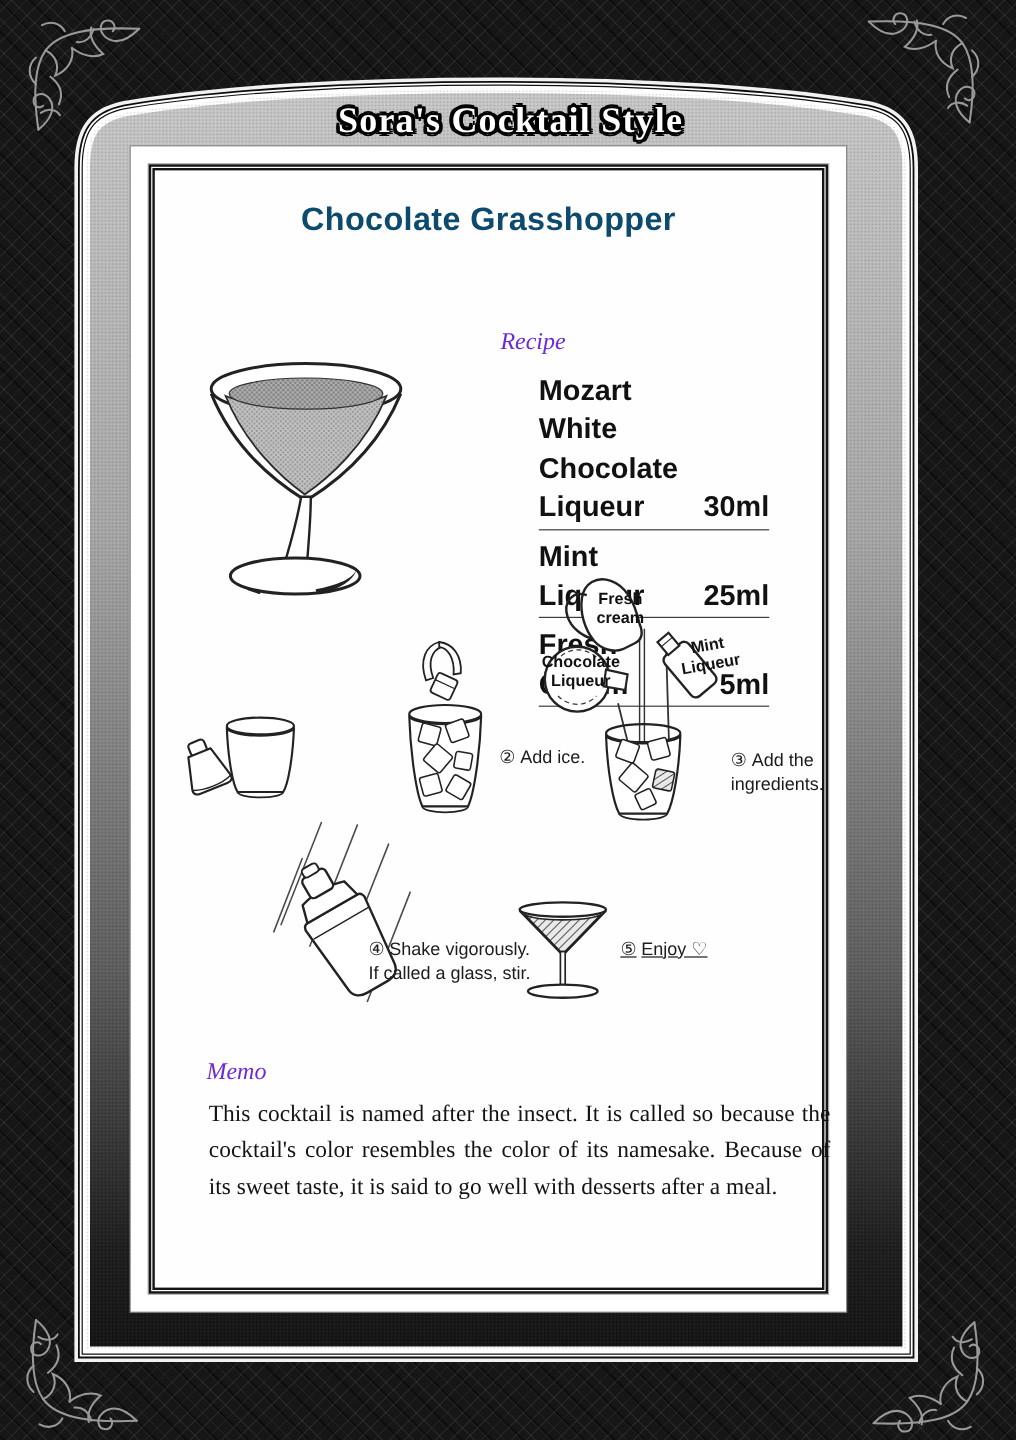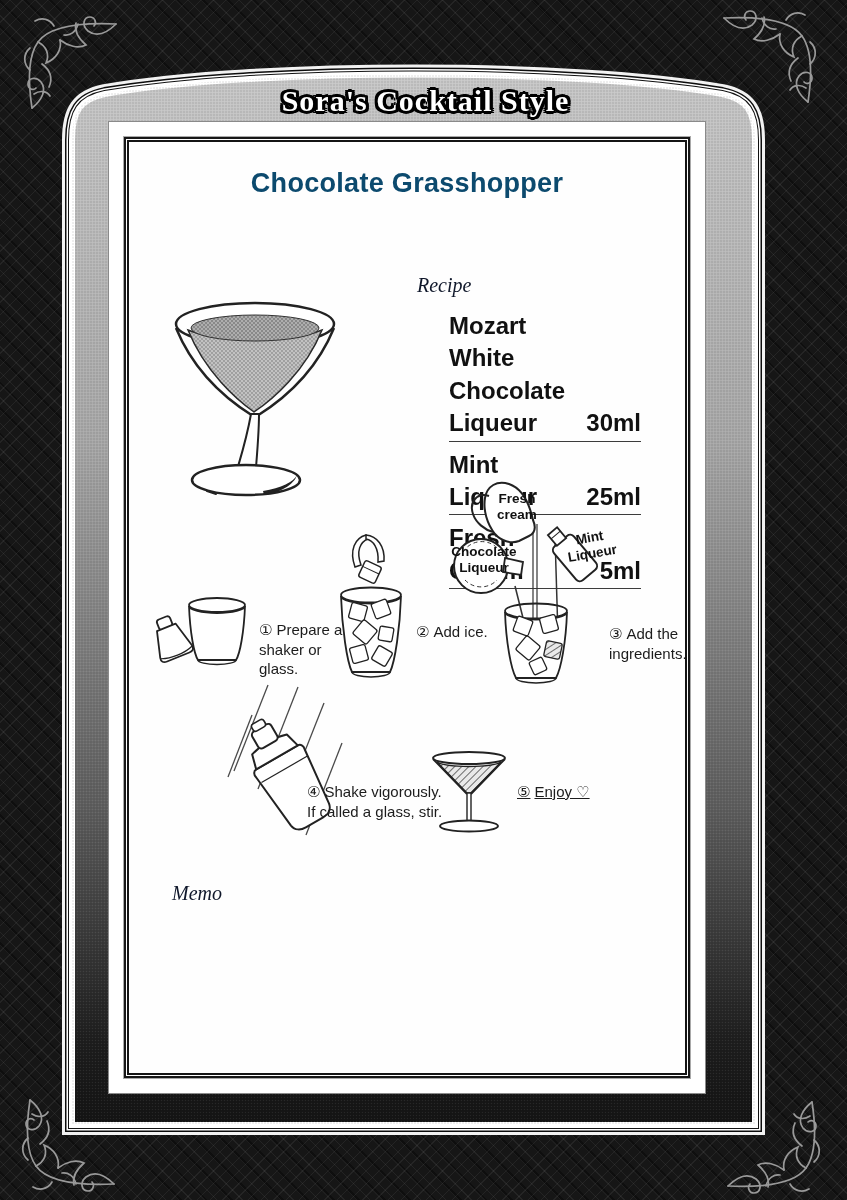--- a/index.html
+++ b/index.html
@@ -28,21 +28,21 @@
     border:2px solid #141414;
     box-shadow:0 0 0 1px #fff,0 0 0 3px #161616,0 0 0 4px #a9a9a9,0 0 0 18px #fff,0 0 0 19px #8a8a8a;
   }
   .panel *{position:absolute;}
   .card-title{
     left:0;top:26px;width:100%;text-align:center;
     font-size:27px;font-weight:bold;color:#0c4a6e;letter-spacing:0.3px;
   }
   .script-heading{
     font-family:"Liberation Serif","DejaVu Serif",serif;font-style:italic;
-    font-size:20px;color:#0f172a;
+    font-size:20px;color:#6d28d9;
   }
   .recipe-heading{left:288px;top:132px;}
   .memo-heading{left:43px;top:716px;margin-top:24px;}
   .ingredients{left:320px;top:168px;width:192px;}
   .ing-row{
     position:static;display:flex;align-items:flex-end;
     border-bottom:1.5px solid #3c3c3c;margin-bottom:7px;padding-bottom:1px;
     font-size:24px;font-weight:bold;color:#111;line-height:1.35;
   }
   .ing-name{position:static;white-space:pre-line;max-width:128px;}
@@ -161,23 +161,20 @@
   <svg class="illus" style="left:20px;top:450px;" width="105" height="92" viewBox="0 0 105 92">
     <g transform="translate(24,52) rotate(-22)" fill="#fff" stroke="#222" stroke-width="1.8" stroke-linejoin="round">
       <rect x="-7" y="-28" width="14" height="11" rx="3"></rect>
       <path d="M -10 -18 L 10 -18 L 17 8 C 18 12 16 14 12 14 L -12 14 C -16 14 -18 12 -17 8 Z"></path>
       <path d="M -17 9 C -8 13 8 13 17 9" fill="none" stroke-width="1.2"></path>
     </g>
     <path d="M 40 14 C 41 40 45 62 49 68 L 87 68 C 91 62 95 40 96 14 A 28 7 0 0 1 40 14 Z" fill="#fff" stroke="#222" stroke-width="1.8"></path>
     <ellipse cx="68" cy="13" rx="28" ry="7" fill="#fff" stroke="#222" stroke-width="1.8"></ellipse>
     <path d="M 49 68 A 19 4.5 0 0 0 87 68" fill="none" stroke="#222" stroke-width="1.4"></path>
   </svg>
-  <div class="step-text" style="left:130px;top:458px;width:84px;">
-    <span class="step-num">①</span><span class="step-body">Prepare a shaker or glass.</span>
-  </div>
 
   <svg class="illus" style="left:203px;top:388px;" width="78" height="154" viewBox="0 0 78 154">
     <path d="M 34 5 C 23 8 17 20 23 37 L 29 35 C 24 21 28 12 36 9 Z" fill="#fff" stroke="#222" stroke-width="1.5"></path>
     <path d="M 34 5 C 45 6 53 16 52 31 L 46 32 C 47 18 41 10 34 9 Z" fill="#fff" stroke="#222" stroke-width="1.5"></path>
     <g transform="translate(38,42) rotate(25)">
       <rect x="-9" y="-9" width="18" height="18" rx="2.5" fill="#fff" stroke="#222" stroke-width="1.5"></rect>
       <path d="M -9 -2 L 9 -2" stroke="#222" stroke-width="1"></path>
     </g>
     <path d="M 9 66 C 10 98 15 132 20 142 L 58 142 C 63 132 68 98 69 66 A 30 7.5 0 0 1 9 66 Z" fill="#fff" stroke="#222" stroke-width="1.8"></path>
     <ellipse cx="39" cy="65" rx="30" ry="7.5" fill="#fff" stroke="#222" stroke-width="1.8"></ellipse>
@@ -261,14 +258,15 @@
     <path d="M 8 20 C 18 26 62 26 72 20 L 42 51 L 38 51 Z" fill="url(#hatchP)" stroke="#222" stroke-width="1.4"></path>
     <path d="M 4 17 L 38 52 M 76 17 L 42 52" fill="none" stroke="#222" stroke-width="1.8"></path>
     <rect x="38" y="51" width="4" height="31" fill="#fff" stroke="#222" stroke-width="1.4"></rect>
     <ellipse cx="40" cy="84" rx="29" ry="5.5" fill="#fff" stroke="#222" stroke-width="2"></ellipse>
   </svg>
   <div class="step-text" style="left:388px;top:620px;width:110px;text-decoration:underline;">
     <span class="step-num">⑤</span><span class="step-body">Enjoy ♡</span>
   </div>
 
   <div class="script-heading memo-heading">Memo</div>
+  <div class="memo-text">This cocktail is named after the insect. It is called so because the cocktail's color resembles the color of its namesake. Because of its sweet taste, it is said to go well with desserts after a meal.</div>
 
 </div>
 
 </body></html>

